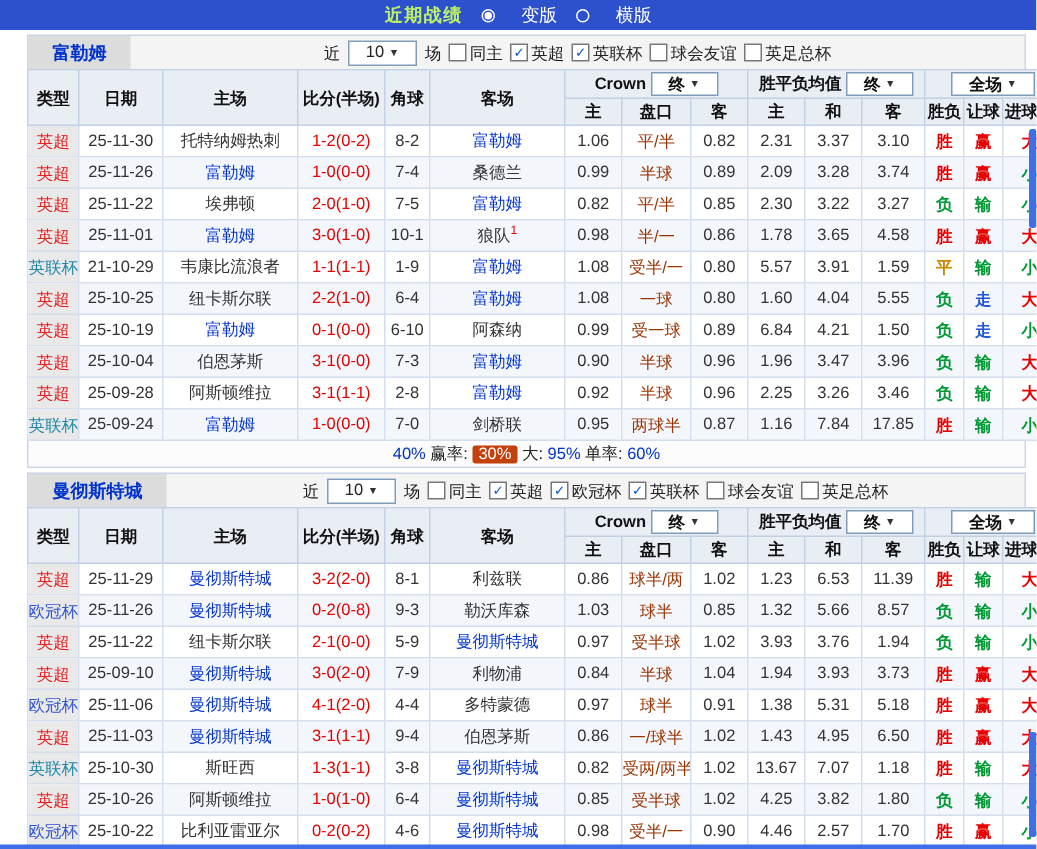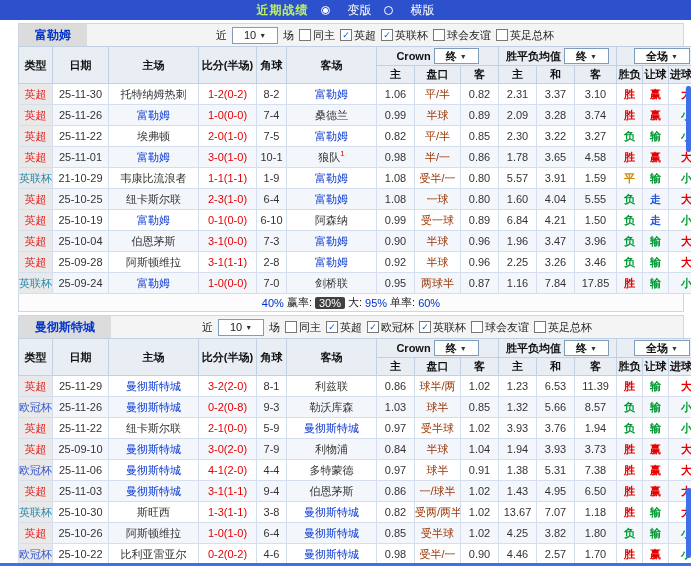--- a/index.html
+++ b/index.html
@@ -39,21 +39,21 @@
   .r-draw{color:#cc8800}
   .r-push{color:#2255dd}
   .k-epl{color:#e62222}
   .k-lcup{color:#2288aa}
   .k-ucl{color:#3355cc}
   .self-team{color:#0535d2}
   sup.sup{color:#e60000;font-size:8px}
   
   .summary{display:flex;align-items:center;justify-content:center;gap:3px;height:17px;border:1px solid #ccd6e8;border-top:none;background:#fcfcfc;font-size:11px;color:#222}
   .s-blue{color:#0033cc}
-  .s-badge-green{background:#404040;color:#fff;padding:0 4px;border-radius:2px}
+  .s-badge-green{background:#c2410c;color:#fff;padding:0 4px;border-radius:2px}
   
   .vthumb{position:absolute;width:5px;background:#3f6fe8;right:0;border-radius:2px}
   .hbar{position:absolute;left:0;right:0;bottom:0;height:3px;background:#3f6fe8}
 </style>
 </head>
 <body>
 
 <div class="titlebar">
   <span class="t-title">近期战绩</span>
   <span class="mode">
@@ -244,21 +244,21 @@
           <td>1.59</td>
           <td class="c-res r-draw">平</td>
           <td class="c-res r-loss">输</td>
           <td class="c-res r-loss">小</td>
         </tr>
 
         <tr>
           <td class="c-type k-epl">英超</td>
           <td>25-10-25</td>
           <td><span>纽卡斯尔联</span><sup class="sup"></sup></td>
-          <td class="c-score">2-3(1-0)</td>
+          <td class="c-score">2-2(1-0)</td>
           <td>6-4</td>
           <td><span class="self-team">富勒姆</span><sup class="sup"></sup></td>
           <td>1.08</td>
           <td class="c-line">一球</td>
           <td>0.80</td>
           <td>1.60</td>
           <td>4.04</td>
           <td>5.55</td>
           <td class="c-res r-loss">负</td>
           <td class="c-res r-push">走</td>
@@ -532,21 +532,21 @@
           <td>25-11-06</td>
           <td><span class="self-team">曼彻斯特城</span><sup class="sup"></sup></td>
           <td class="c-score">4-1(2-0)</td>
           <td>4-4</td>
           <td><span>多特蒙德</span><sup class="sup"></sup></td>
           <td>0.97</td>
           <td class="c-line">球半</td>
           <td>0.91</td>
           <td>1.38</td>
           <td>5.31</td>
-          <td>7.38</td>
+          <td>5.18</td>
           <td class="c-res r-win">胜</td>
           <td class="c-res r-win">赢</td>
           <td class="c-res r-win">大</td>
         </tr>
 
         <tr>
           <td class="c-type k-epl">英超</td>
           <td>25-11-03</td>
           <td><span class="self-team">曼彻斯特城</span><sup class="sup"></sup></td>
           <td class="c-score">3-1(1-1)</td>

